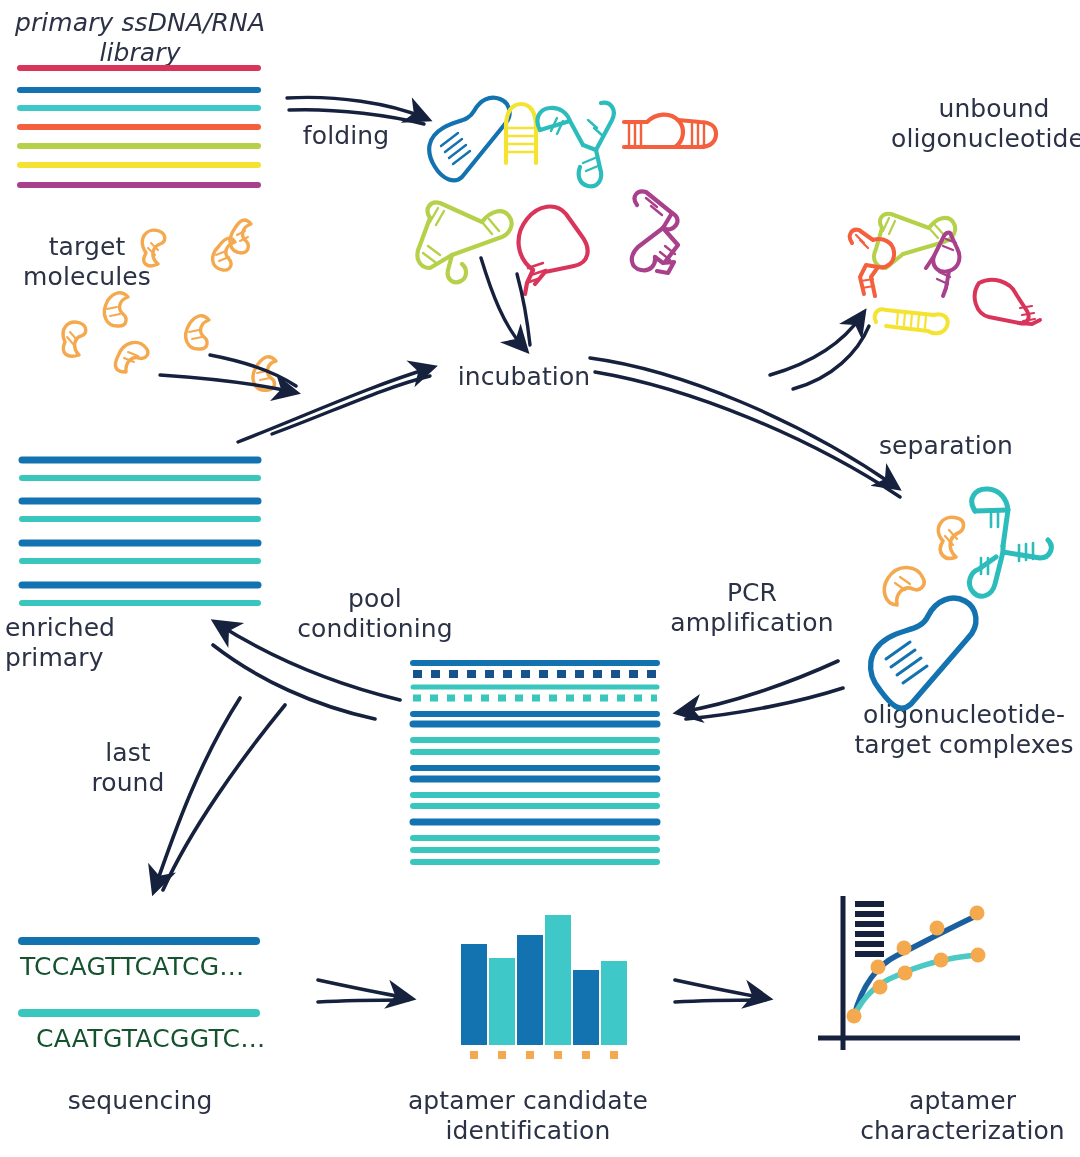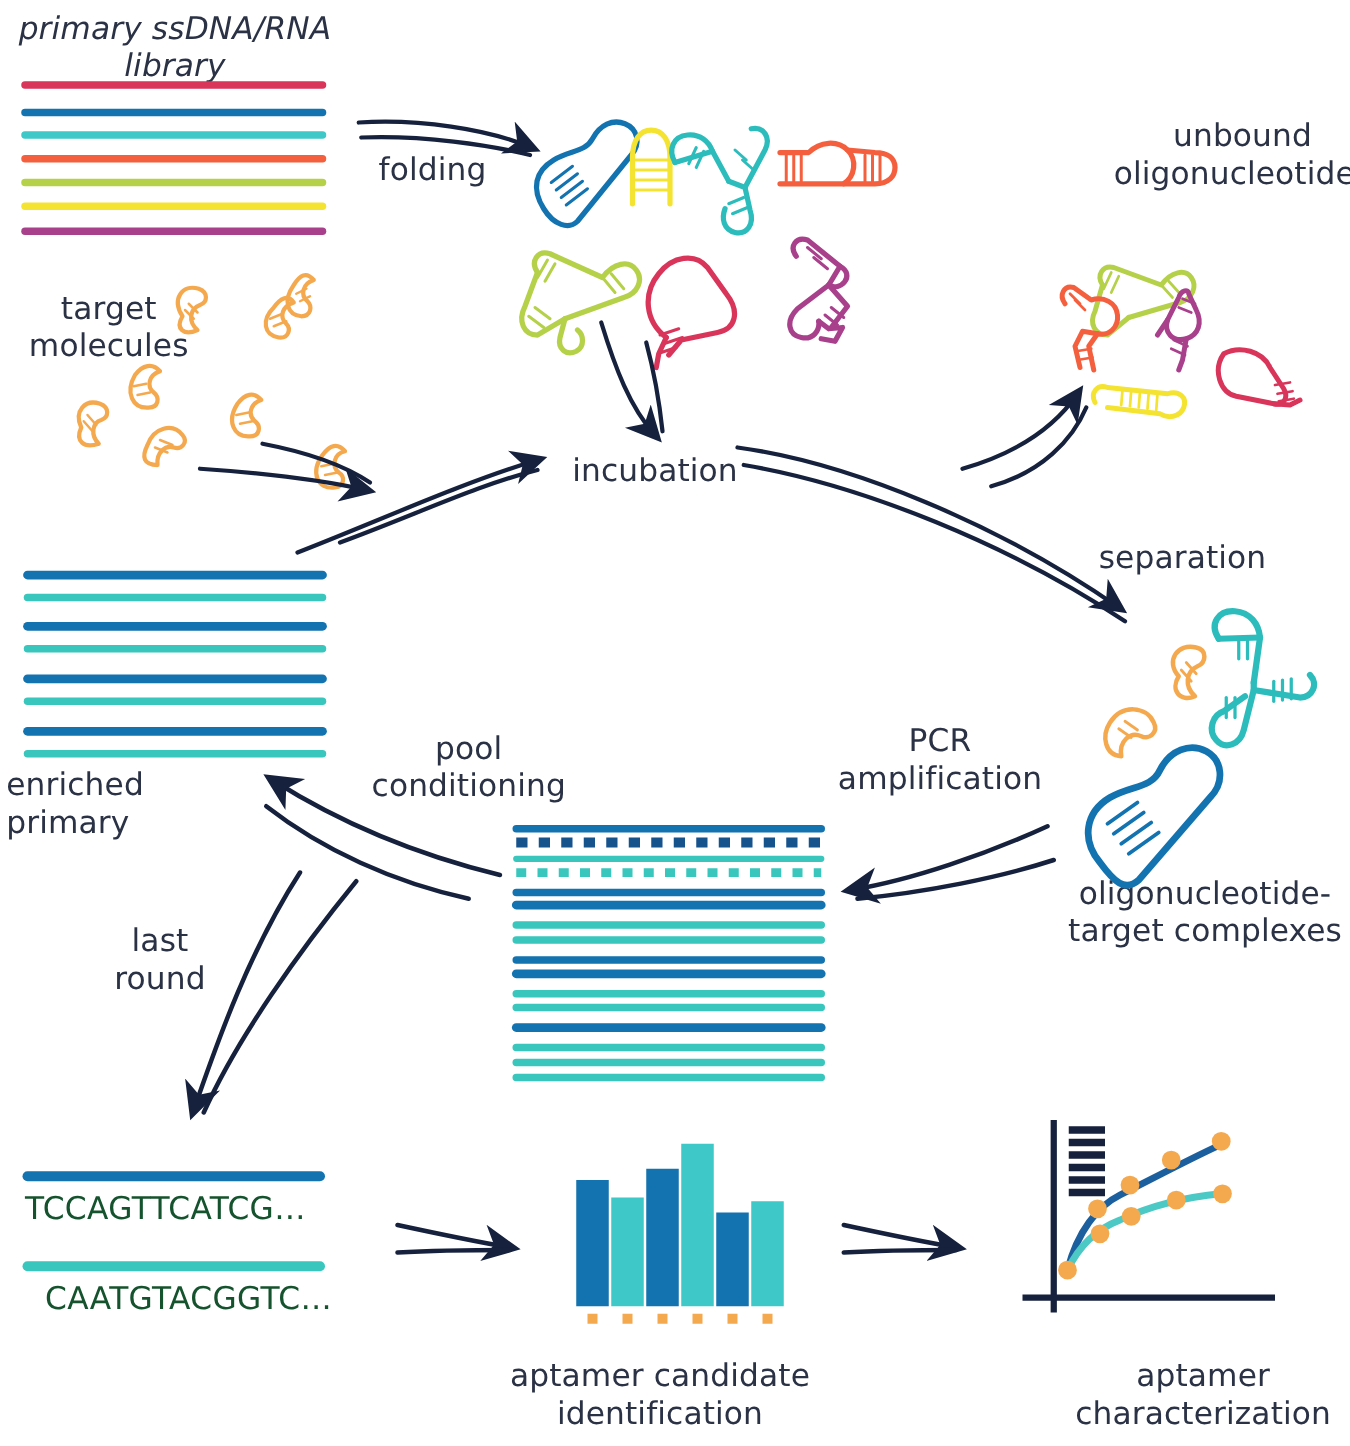--- a/index.html
+++ b/index.html
@@ -62,20 +62,21 @@
   <div class="lbl" style="left:848px; top:700px; width:232px;">oligonucleotide-
 target complexes</div>
   <div class="lbl" style="left:662px; top:578px; width:180px;">PCR
 amplification</div>
   <div class="lbl" style="left:280px; top:584px; width:190px;">pool
 conditioning</div>
   <div class="lbl" style="left:5px; top:613px; width:170px; text-align:left;">enriched
 primary</div>
   <div class="lbl" style="left:68px; top:738px; width:120px;">last
 round</div>
+  <div class="lbl" style="left:25px; top:1086px; width:230px;">sequencing</div>
   <div class="lbl" style="left:363px; top:1086px; width:330px;">aptamer candidate
 identification</div>
   <div class="lbl" style="left:830px; top:1086px; width:265px;">aptamer
 characterization</div>
 
   <div class="seqtext" style="left:20px; top:952px;">TCCAGTTCATCG…</div>
   <div class="seqtext" style="left:20px; top:1024px;margin-left:16px;">CAATGTACGGTC…</div>
 
   <svg class="layer" viewBox="0 0 1080 1157">
     <defs>

